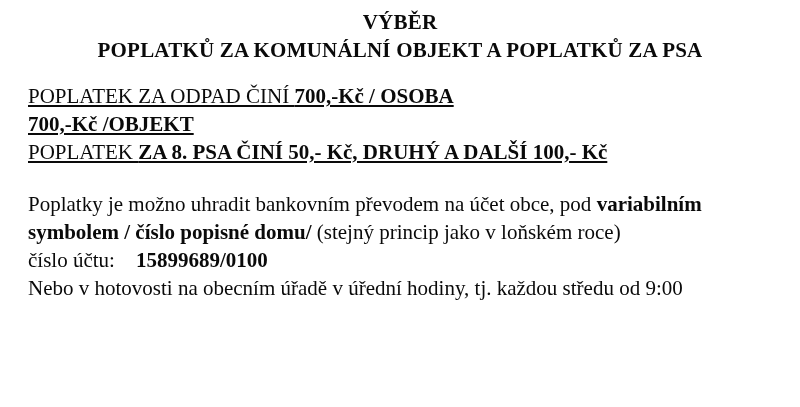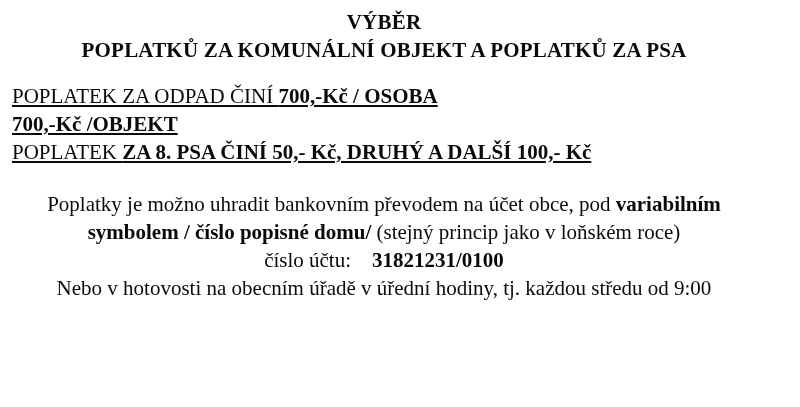--- a/index.html
+++ b/index.html
@@ -10,35 +10,34 @@
   body {
     width: 800px;
     height: 407px;
     overflow: hidden;
     font-family: "Liberation Serif", "DejaVu Serif", serif;
     font-size: 21px;
     line-height: 28px;
     color: #0a0a0a;
   }
   .doc {
-    padding: 8px 28px 0 12px;
+    padding: 8px 28px 0 28px;
     width: 744px;
   }
   .title {
     text-align: center;
     font-weight: bold;
     letter-spacing: 0.2px;
   }
   .section.fees {
     margin-top: 18px;
     text-decoration: underline;
   }
   .section.payment {
     margin-top: 24px;
-    text-align: center;
   }
   .line {
     white-space: pre;
   }
   .b {
     font-weight: bold;
   }
 </style>
 </head>
 <body>
@@ -52,17 +51,17 @@
 
   <div class="section fees">
     <div class="line"><span>POPLATEK ZA ODPAD ČINÍ </span><span class="b">700,-Kč / OSOBA</span></div>
     <div class="line"><span class="b">700,-Kč /OBJEKT</span></div>
     <div class="line"><span>POPLATEK </span><span class="b">ZA 8. PSA ČINÍ 50,- Kč, DRUHÝ A DALŠÍ 100,- Kč</span></div>
   </div>
 
   <div class="section payment">
     <div class="line"><span>Poplatky je možno uhradit bankovním převodem na účet obce, pod </span><span class="b">variabilním</span></div>
     <div class="line"><span class="b">symbolem / číslo popisné domu/</span><span> (stejný princip jako v loňském roce)</span></div>
-    <div class="line"><span>číslo účtu:    </span><span class="b">31821231/0100</span></div>
+    <div class="line"><span>číslo účtu:    </span><span class="b">15899689/0100</span></div>
     <div class="line">Nebo v hotovosti na obecním úřadě v úřední hodiny, tj. každou středu od 9:00</div>
   </div>
 
 </div>
 
 </body></html>

